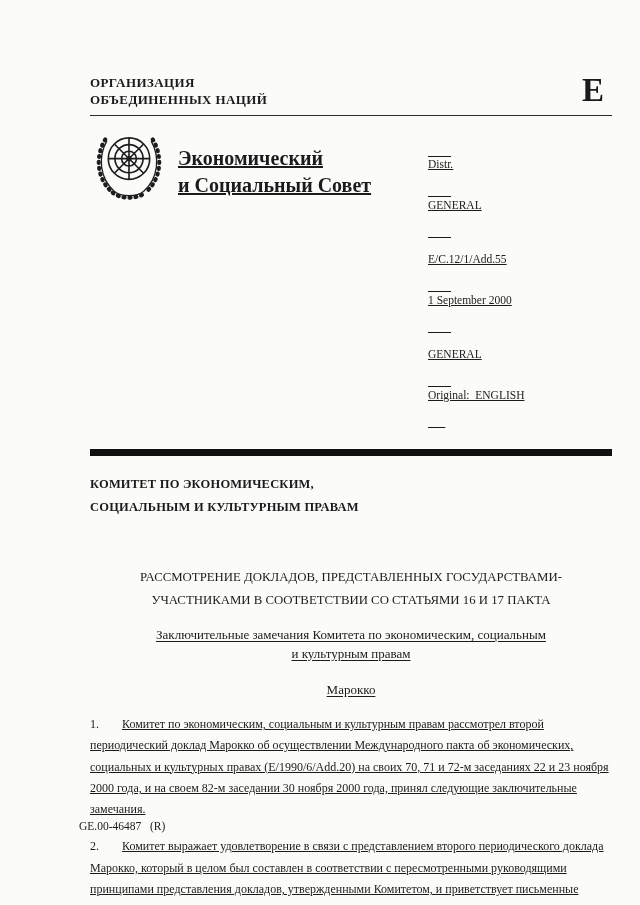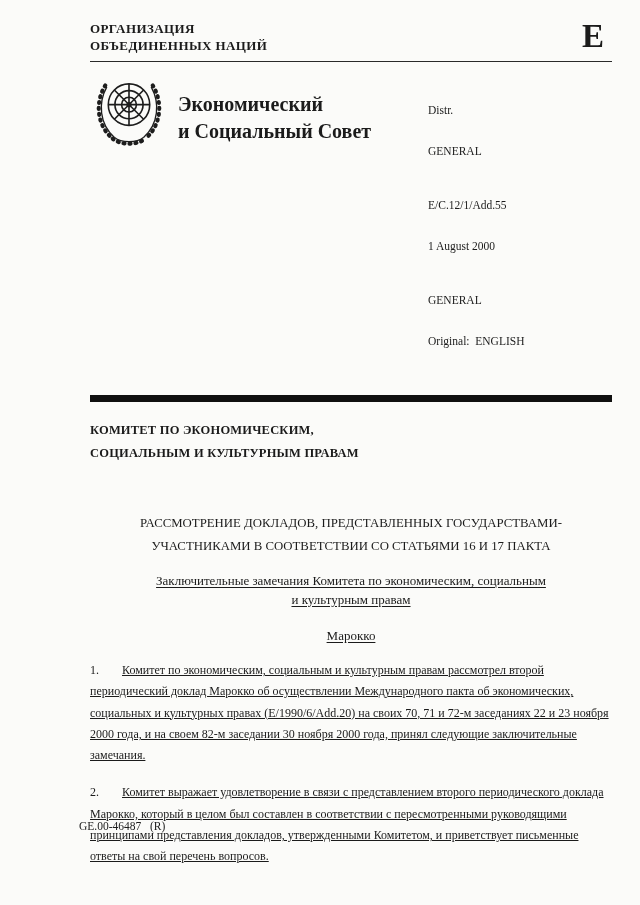--- a/index.html
+++ b/index.html
@@ -17,31 +17,31 @@
   }
 
   .content {
     position: absolute;
     left: 90px;
     right: 28px;
     top: 0;
   }
 
   .topbar {
-    padding-top: 20px;
+    padding-top: 74px;
     display: flex;
     justify-content: space-between;
     align-items: flex-start;
   }
   .org { font-weight: bold; font-size: 13px; line-height: 17px; letter-spacing: 0.4px; }
   .series { font-weight: bold; font-size: 33px; line-height: 33px; margin-right: 8px; margin-top: 0; }
 
   .thin-rule { height: 1px; background: #2a2a2a; margin-top: 7px; }
 
-  .masthead { display: flex; margin-top: 13px; }
+  .masthead { display: flex; margin-top: 13px; text-decoration: underline; }
   .emblem { width: 74px; flex: 0 0 74px; margin-left: 2px; }
   .council { margin-left: 12px; margin-top: 16px; font-weight: bold; font-size: 20px; line-height: 27px; }
   .distr {
     margin-left: auto;
     width: 184px;
     font-size: 11.5px;
     line-height: 13.5px;
     margin-top: 2px;
     white-space: pre-wrap;
   }
@@ -112,21 +112,21 @@
         </svg>
       </div>
       <div class="council">
         <div>Экономический</div>
         <div>и Социальный Совет</div>
       </div>
       <div class="distr">
         <div>Distr.</div>
         <div>GENERAL</div>
         <div class="sp">E/C.12/1/Add.55</div>
-        <div>1 August 2000</div>
+        <div>1 September 2000</div>
         <div class="sp">GENERAL</div>
         <div>Original:  ENGLISH</div>
       </div>
     </div>
 
     <div class="thick-rule"></div>
 
     <div class="committee">
       <div>КОМИТЕТ ПО ЭКОНОМИЧЕСКИМ,</div>
       <div>СОЦИАЛЬНЫМ И КУЛЬТУРНЫМ ПРАВАМ</div>

